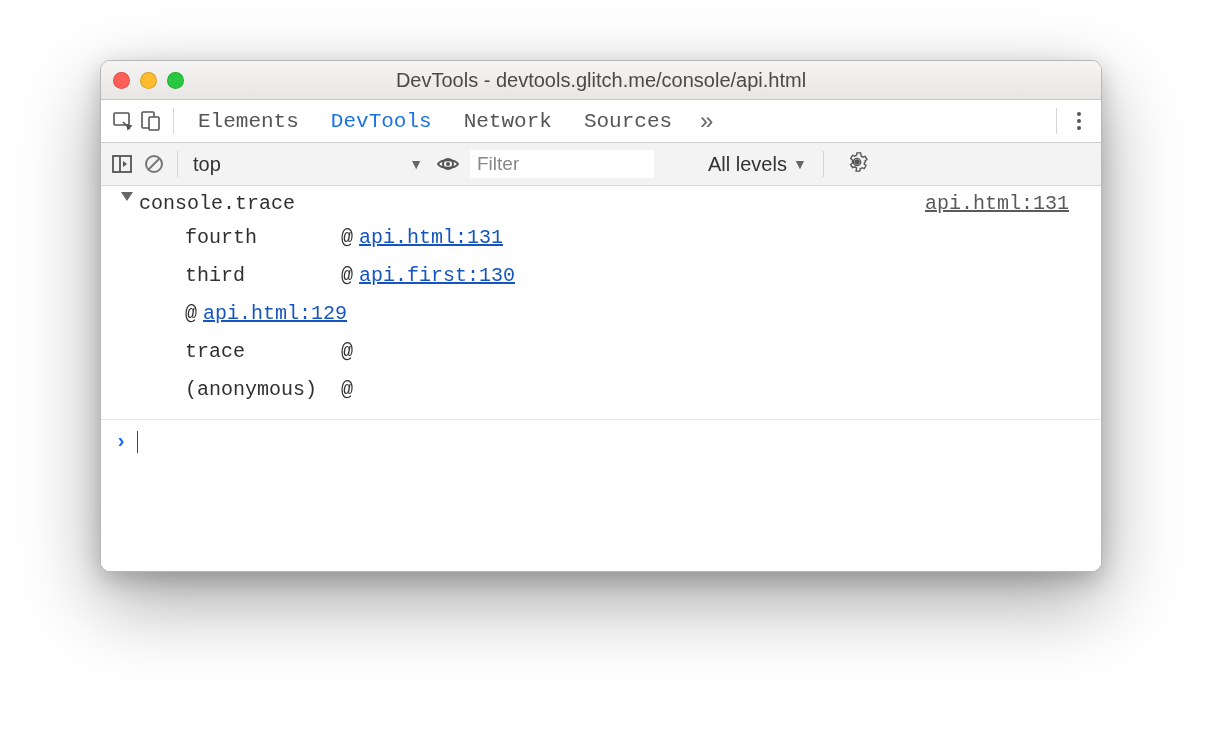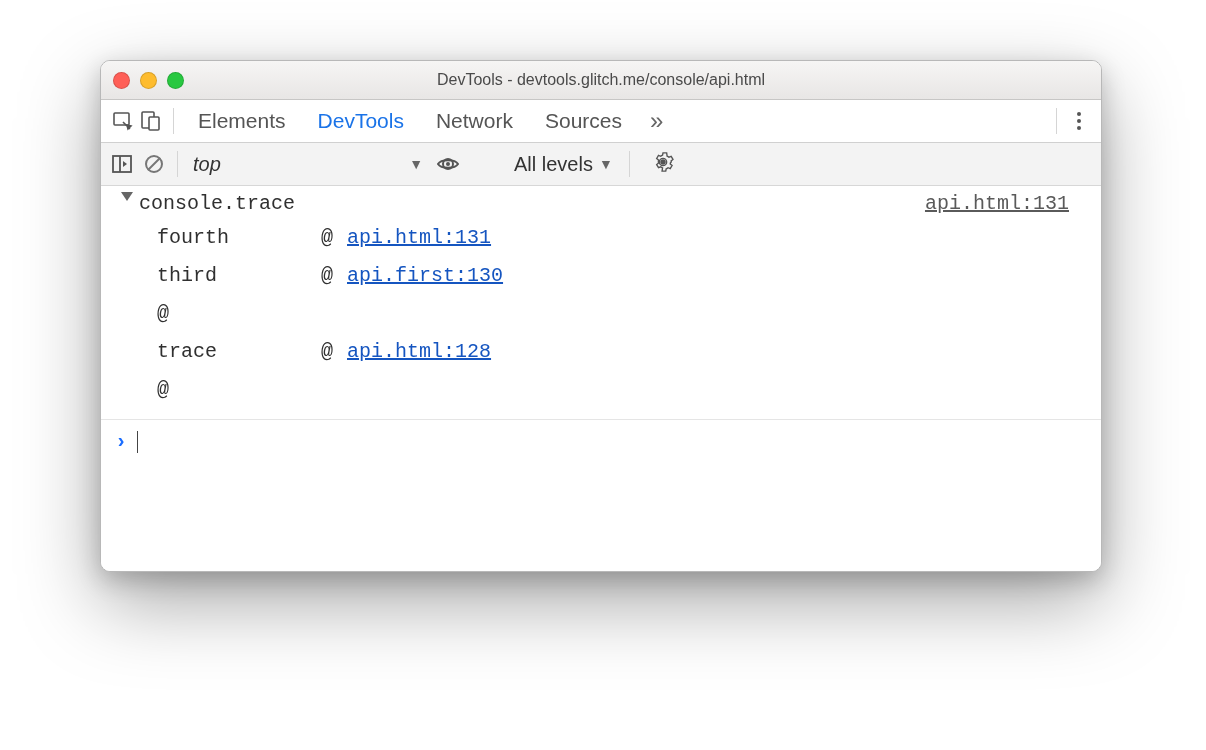--- a/index.html
+++ b/index.html
@@ -44,21 +44,21 @@
     gap: 10px;
   }
   .tl { width: 15px; height: 15px; border-radius: 50%; border: 1px solid rgba(0,0,0,0.15);}
   .tl.red { background:#ff5f57;}
   .tl.yellow{ background:#febc2e;}
   .tl.green{ background:#28c840;}
   .title {
     position:absolute;
     left:0; right:0;
     text-align:center;
-    font-size: 16px;
+    font-size: 20px;
     color:#4a4a4a;
     pointer-events:none;
   }
   
   .tabs-row {
     height: 42px;
     display:flex;
     align-items:center;
     border-bottom:1px solid #d0d0d0;
     padding: 0 10px;
@@ -77,20 +77,21 @@
     margin: 0 6px;
   }
   .tab {
     font-size: 21px;
     color:#555;
     padding: 12px 14px;
     height: 100%;
     display:flex;
     align-items:center;
     cursor:pointer;
+    font-family:Liberation Mono, monospace;
   }
   .tab.active {
     color:#1a73e8;
     box-shadow: inset 0 -3px 0 #1a73e8;
   }
   .spacer { flex:1; }
   .chevrons {
     font-size: 24px;
     color:#666;
     padding: 0 10px;
@@ -114,21 +115,20 @@
   }
   .context-select {
     display:flex;
     align-items:center;
     gap: 3px;
     color:#444;
     border:1px solid transparent;
     padding: 1px 2px;
     min-width: 230px;
     justify-content:space-between;
-    font-style:italic;
   }
   .context-select .sel-text { color:#333; }
   .tri { font-size: 14px; color:#666;}
   .filter-input {
     background:#fff;
     border:1px solid transparent;
     height: 26px;
     width: 170px;
     font-size: 19px;
     color:#444;
@@ -172,21 +172,22 @@
     text-decoration: underline;
     cursor:pointer;
   }
   .stack {
     padding-left: 56px;
   }
   .frame {
     display:flex;
     align-items:flex-end;
     line-height: 38px;
-    gap: 14px;
+    gap: 6px;
+    margin-left: 28px;
   }
   .fn { min-width: 150px; }
   .at { color:#303030; }
   .loc {
     color:#1555c0;
     text-decoration: underline;
     cursor:pointer;
   }
   .prompt-row {
     border-top: 1px solid #e5e5e5;
@@ -282,20 +283,21 @@
       </div>
 
       <span class="icon-btn">
         <svg width="24" height="24" viewBox="0 0 24 24" fill="#555">
           <circle cx="12" cy="12" r="5" fill="none" stroke="#555" stroke-width="2"></circle>
           <circle cx="12" cy="12" r="2"></circle>
           <path d="M2 12c3-5 17-5 20 0c-3 5-17 5-20 0z" fill="none" stroke="#555" stroke-width="2"></path>
         </svg>
       </span>
 
+      <input class="filter-input" placeholder="Filter" style="">
 
       <div class="levels">
         <span>All levels</span>
         <span class="tri">▼</span>
       </div>
 
       <span class="divider-v"></span>
       <span class="gear">
         <svg width="22" height="22" viewBox="0 0 24 24" fill="#555">
           <path d="M12 8a4 4 0 100 8 4 4 0 000-8zm9 4a7 7 0 00-.1-1.2l2-1.6-2-3.4-2.4 1a7 7 0 00-2-1.2L16 2h-4l-.5 2.6a7 7 0 00-2 1.2l-2.4-1-2 3.4 2 1.6A7 7 0 007 12c0 .4 0 .8.1 1.2l-2 1.6 2 3.4 2.4-1a7 7 0 002 1.2L11 22h4l.5-2.6a7 7 0 002-1.2l2.4 1 2-3.4-2-1.6c.1-.4.1-.8.1-1.2z" fill="none" stroke="#555" stroke-width="1.5"></path>
@@ -317,27 +319,28 @@
           <span class="at">@</span>
           <span class="loc">api.html:131</span>
         </div>
         <div class="frame">
           <span class="fn">third</span>
           <span class="at">@</span>
           <span class="loc">api.first:130</span>
         </div>
         <div class="frame">
           <span class="at">@</span>
+          <span class="loc">api.html:129</span>
         </div>
         <div class="frame">
           <span class="fn">trace</span>
           <span class="at">@</span>
-          <span class="loc">api.html:128</span>
-        </div>
-        <div class="frame">
+        </div>
+        <div class="frame">
+          <span class="fn">(anonymous)</span>
           <span class="at">@</span>
         </div>
       </div>
 
       <div class="prompt-row">
         <span class="prompt-caret">›</span>
         <span class="caret-line"></span>
       </div>
     </div>
 

